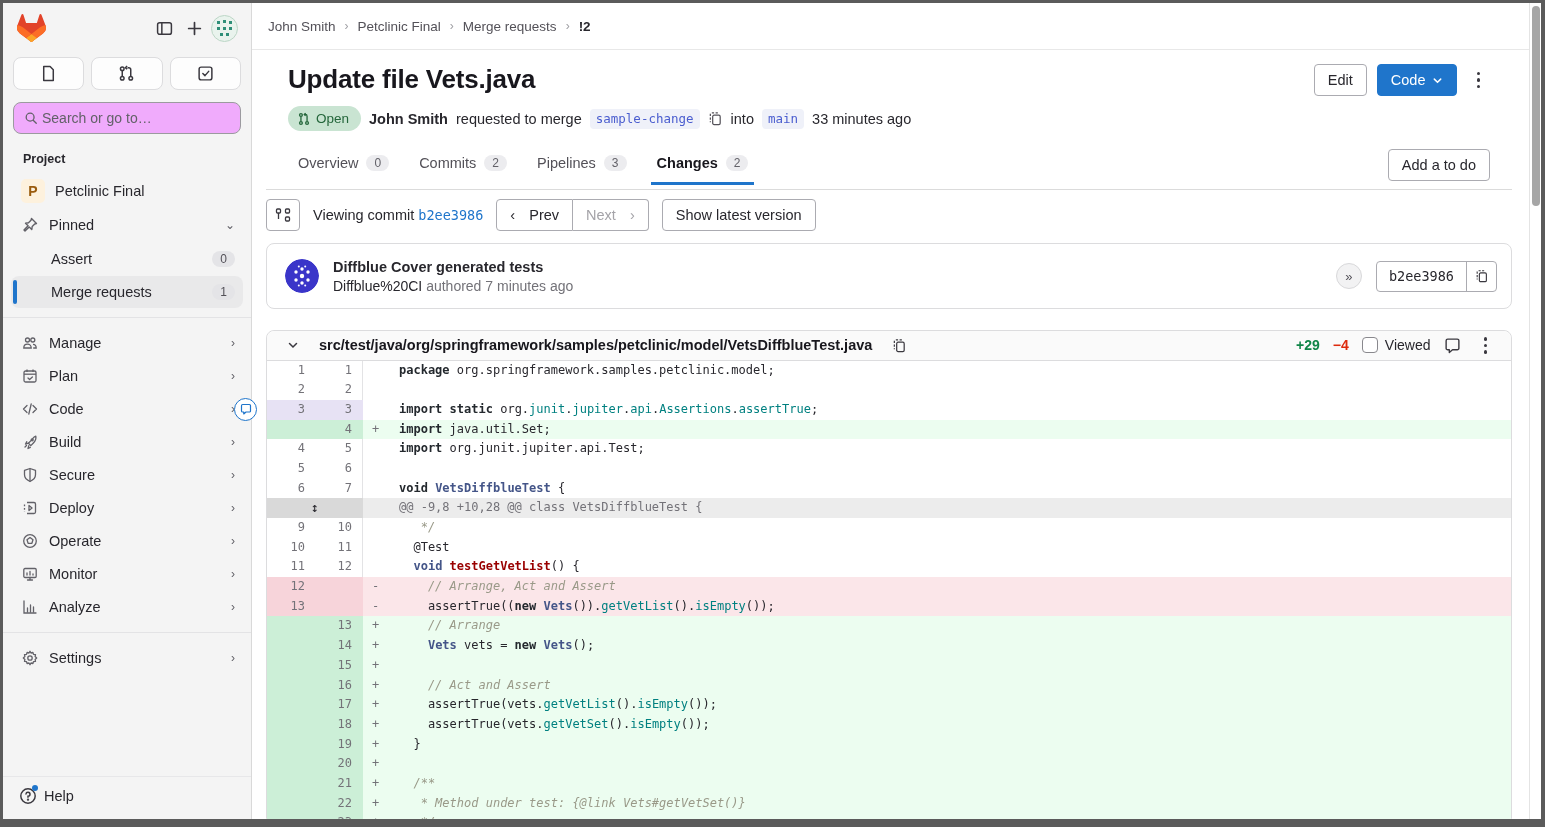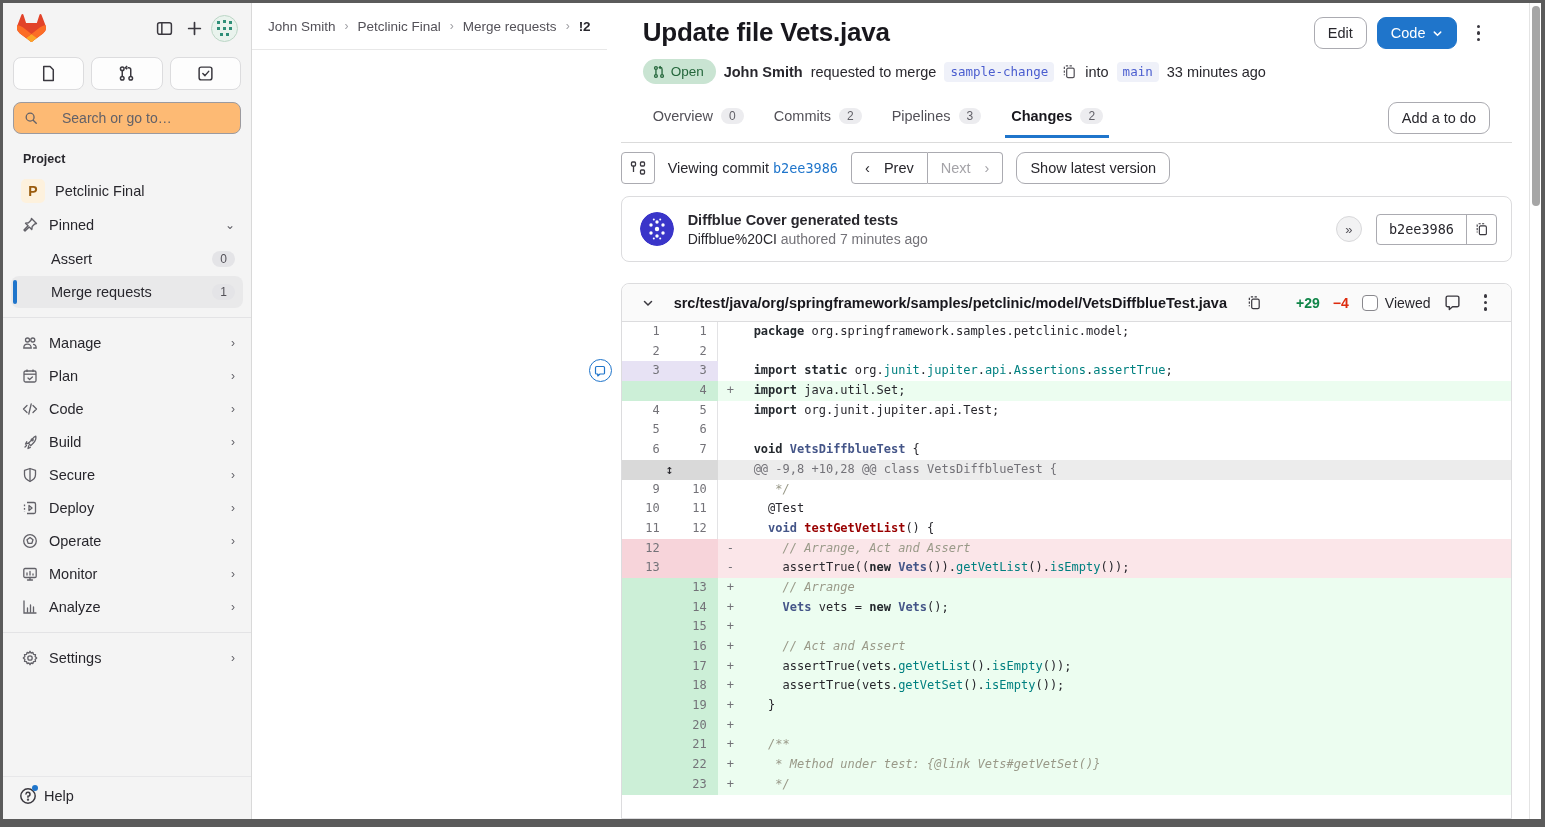--- a/index.html
+++ b/index.html
@@ -11,53 +11,53 @@
   
   .sidebar { width:249px; min-width:249px; background:#f4f4f4; border-right:1px solid #d9d9d9;
              display:flex; flex-direction:column; position:relative; }
   .sb-top { display:flex; align-items:center; padding:10px 12px 6px 14px; }
   .sb-top .spacer { flex:1; }
   .icon-btn { width:30px; height:30px; display:flex; align-items:center; justify-content:center;
               border-radius:6px; cursor:pointer; color:#3a383f; }
   .sb-shortcuts { display:flex; gap:7px; padding:8px 10px 0 10px; }
   .sb-shortcut { flex:1; height:33px; background:#fdfdfd; border:1px solid #dcdcde; border-radius:8px;
                  display:flex; align-items:center; justify-content:center; color:#3a383f; }
-  .sb-search { margin:12px 10px 0 10px; height:32px; background:#fdba74; border:1px solid #9b9a9f; border-radius:8px;
-               display:flex; align-items:center; gap:24px; padding:0 10px; color:#626168; font-size:14px; }
+  .sb-search { margin:12px 10px 0 10px; height:32px; background:#f0abfc; border:1px solid #9b9a9f; border-radius:8px;
+               display:flex; align-items:center; gap:4px; padding:0 10px; color:#626168; font-size:14px; }
   .sb-section-label { font-size:12.5px; font-weight:700; color:#28272d; padding:18px 0 8px 20px; }
   .sb-item { display:flex; align-items:center; gap:10px; height:32px; margin:1px 8px; padding:0 8px 0 10px;
              border-radius:8px; font-size:14.5px; color:#28272d; position:relative; cursor:pointer; }
   .sb-item .chev { margin-left:auto; color:#626168; font-size:12px; }
   .sb-item.active { background:#e9e9ea; font-weight:400; }
   .sb-item.active::before { content:""; position:absolute; left:2px; top:4px; bottom:4px; width:3.5px;
                             border-radius:3px; background:#1f75cb; }
   .sb-sub { padding-left:40px; }
   .proj-avatar { width:24px; height:24px; border-radius:5px; background:#fdf1dd; color:#9a5b0d;
                  font-weight:700; font-size:14px; display:flex; align-items:center; justify-content:center; }
   .count-pill { margin-left:auto; background:#e4e4e7; color:#535158; border-radius:10px; font-size:12px;
                 padding:1px 8px; }
   .sb-divider { border-top:1px solid #e3e3e5; margin:8px 0; }
   .sb-icon { width:18px; display:flex; justify-content:center; color:#626168; }
   .sb-help { margin-top:auto; border-top:1px solid #e7e7e9; padding:10px 16px 14px 16px;
              display:flex; align-items:center; gap:7px; font-size:14.5px; }
   .help-q { position:relative; width:18px; height:18px; }
   .help-q .dot { position:absolute; right:-1px; top:-2px; width:6px; height:6px; border-radius:3px; background:#1f75cb; }
 
   
-  .main { flex:1; display:flex; flex-direction:row; background:#fff; min-width:0; }
+  .main { flex:1; display:flex; flex-direction:column; background:#fff; min-width:0; }
   .breadcrumb { height:47px; display:flex; align-items:center; gap:9px; padding:0 16px; font-size:13.5px;
                 color:#535158; border-bottom:1px solid #e8e8e8; }
   .breadcrumb .sep { color:#a0a0a5; font-size:12px; }
   .breadcrumb .current { color:#28272d; font-weight:700; }
   .content { flex:1; padding:0 17px 0 14px; display:flex; flex-direction:column; min-height:0; }
 
   .mr-header { display:flex; align-items:flex-start; padding:14px 22px 0 22px; }
   .mr-title { font-size:26px; font-weight:700; color:#18171d; letter-spacing:-0.2px; }
   .hdr-actions { margin-left:auto; display:flex; align-items:center; gap:10px; }
-  .btn { height:32px; border:1px solid #ababb1; background:#fff; border-radius:9px; font-size:14.5px;
+  .btn { height:32px; border:1px solid #ababb1; background:#fff; border-radius:4px; font-size:14.5px;
          color:#28272d; padding:0 13px; display:inline-flex; align-items:center; gap:6px; cursor:pointer;
          font-family:inherit; }
   .btn.primary { background:#1f75cb; border-color:#1f75cb; color:#fff; }
   .kebab { display:flex; flex-direction:column; gap:3px; padding:6px 10px; cursor:pointer; }
   .kebab i { width:3.5px; height:3.5px; border-radius:2px; background:#3a383f; }
 
   .mr-meta { display:flex; align-items:center; gap:8px; padding:10px 22px 0 22px; font-size:14.5px; }
   .status-pill { display:inline-flex; align-items:center; gap:5px; background:#c9e4d2; color:#24663b;
                  border-radius:13px; height:25px; padding:0 12px 0 9px; font-size:13.5px; font-weight:500; }
   .branch-badge { font-family:"DejaVu Sans Mono",monospace; font-size:12.5px; color:#4a5dcf; background:#eff1f9;

